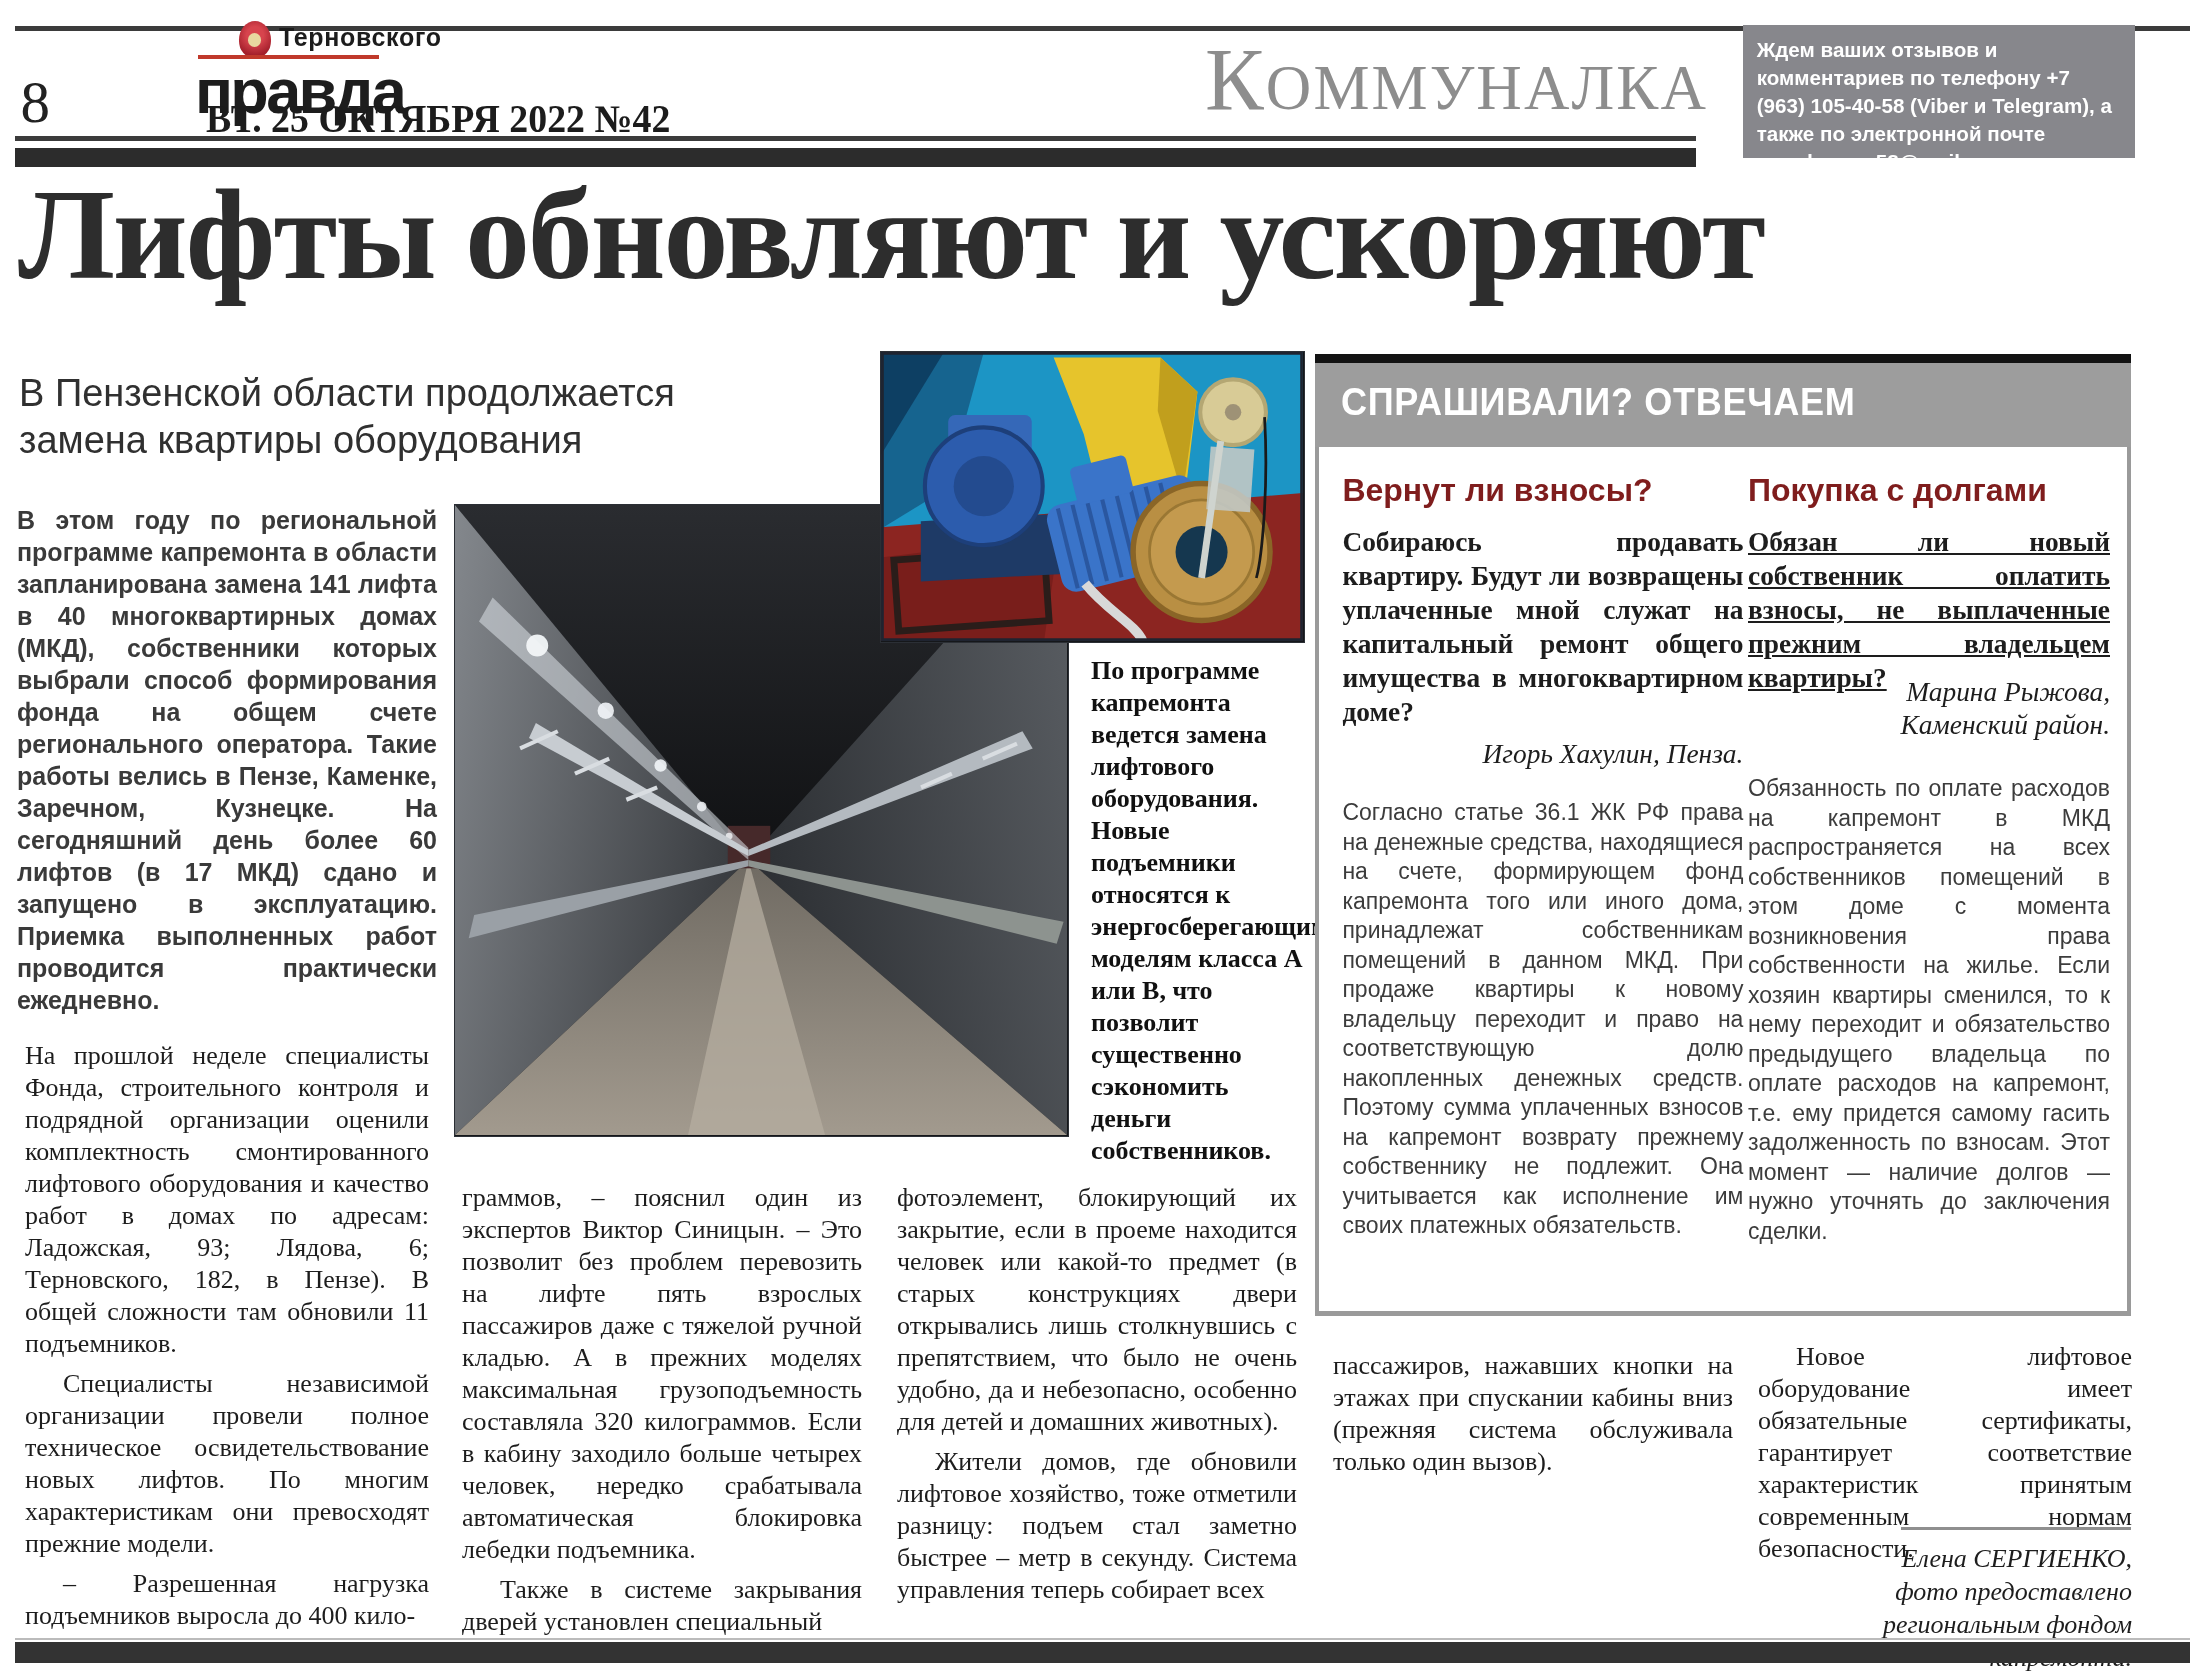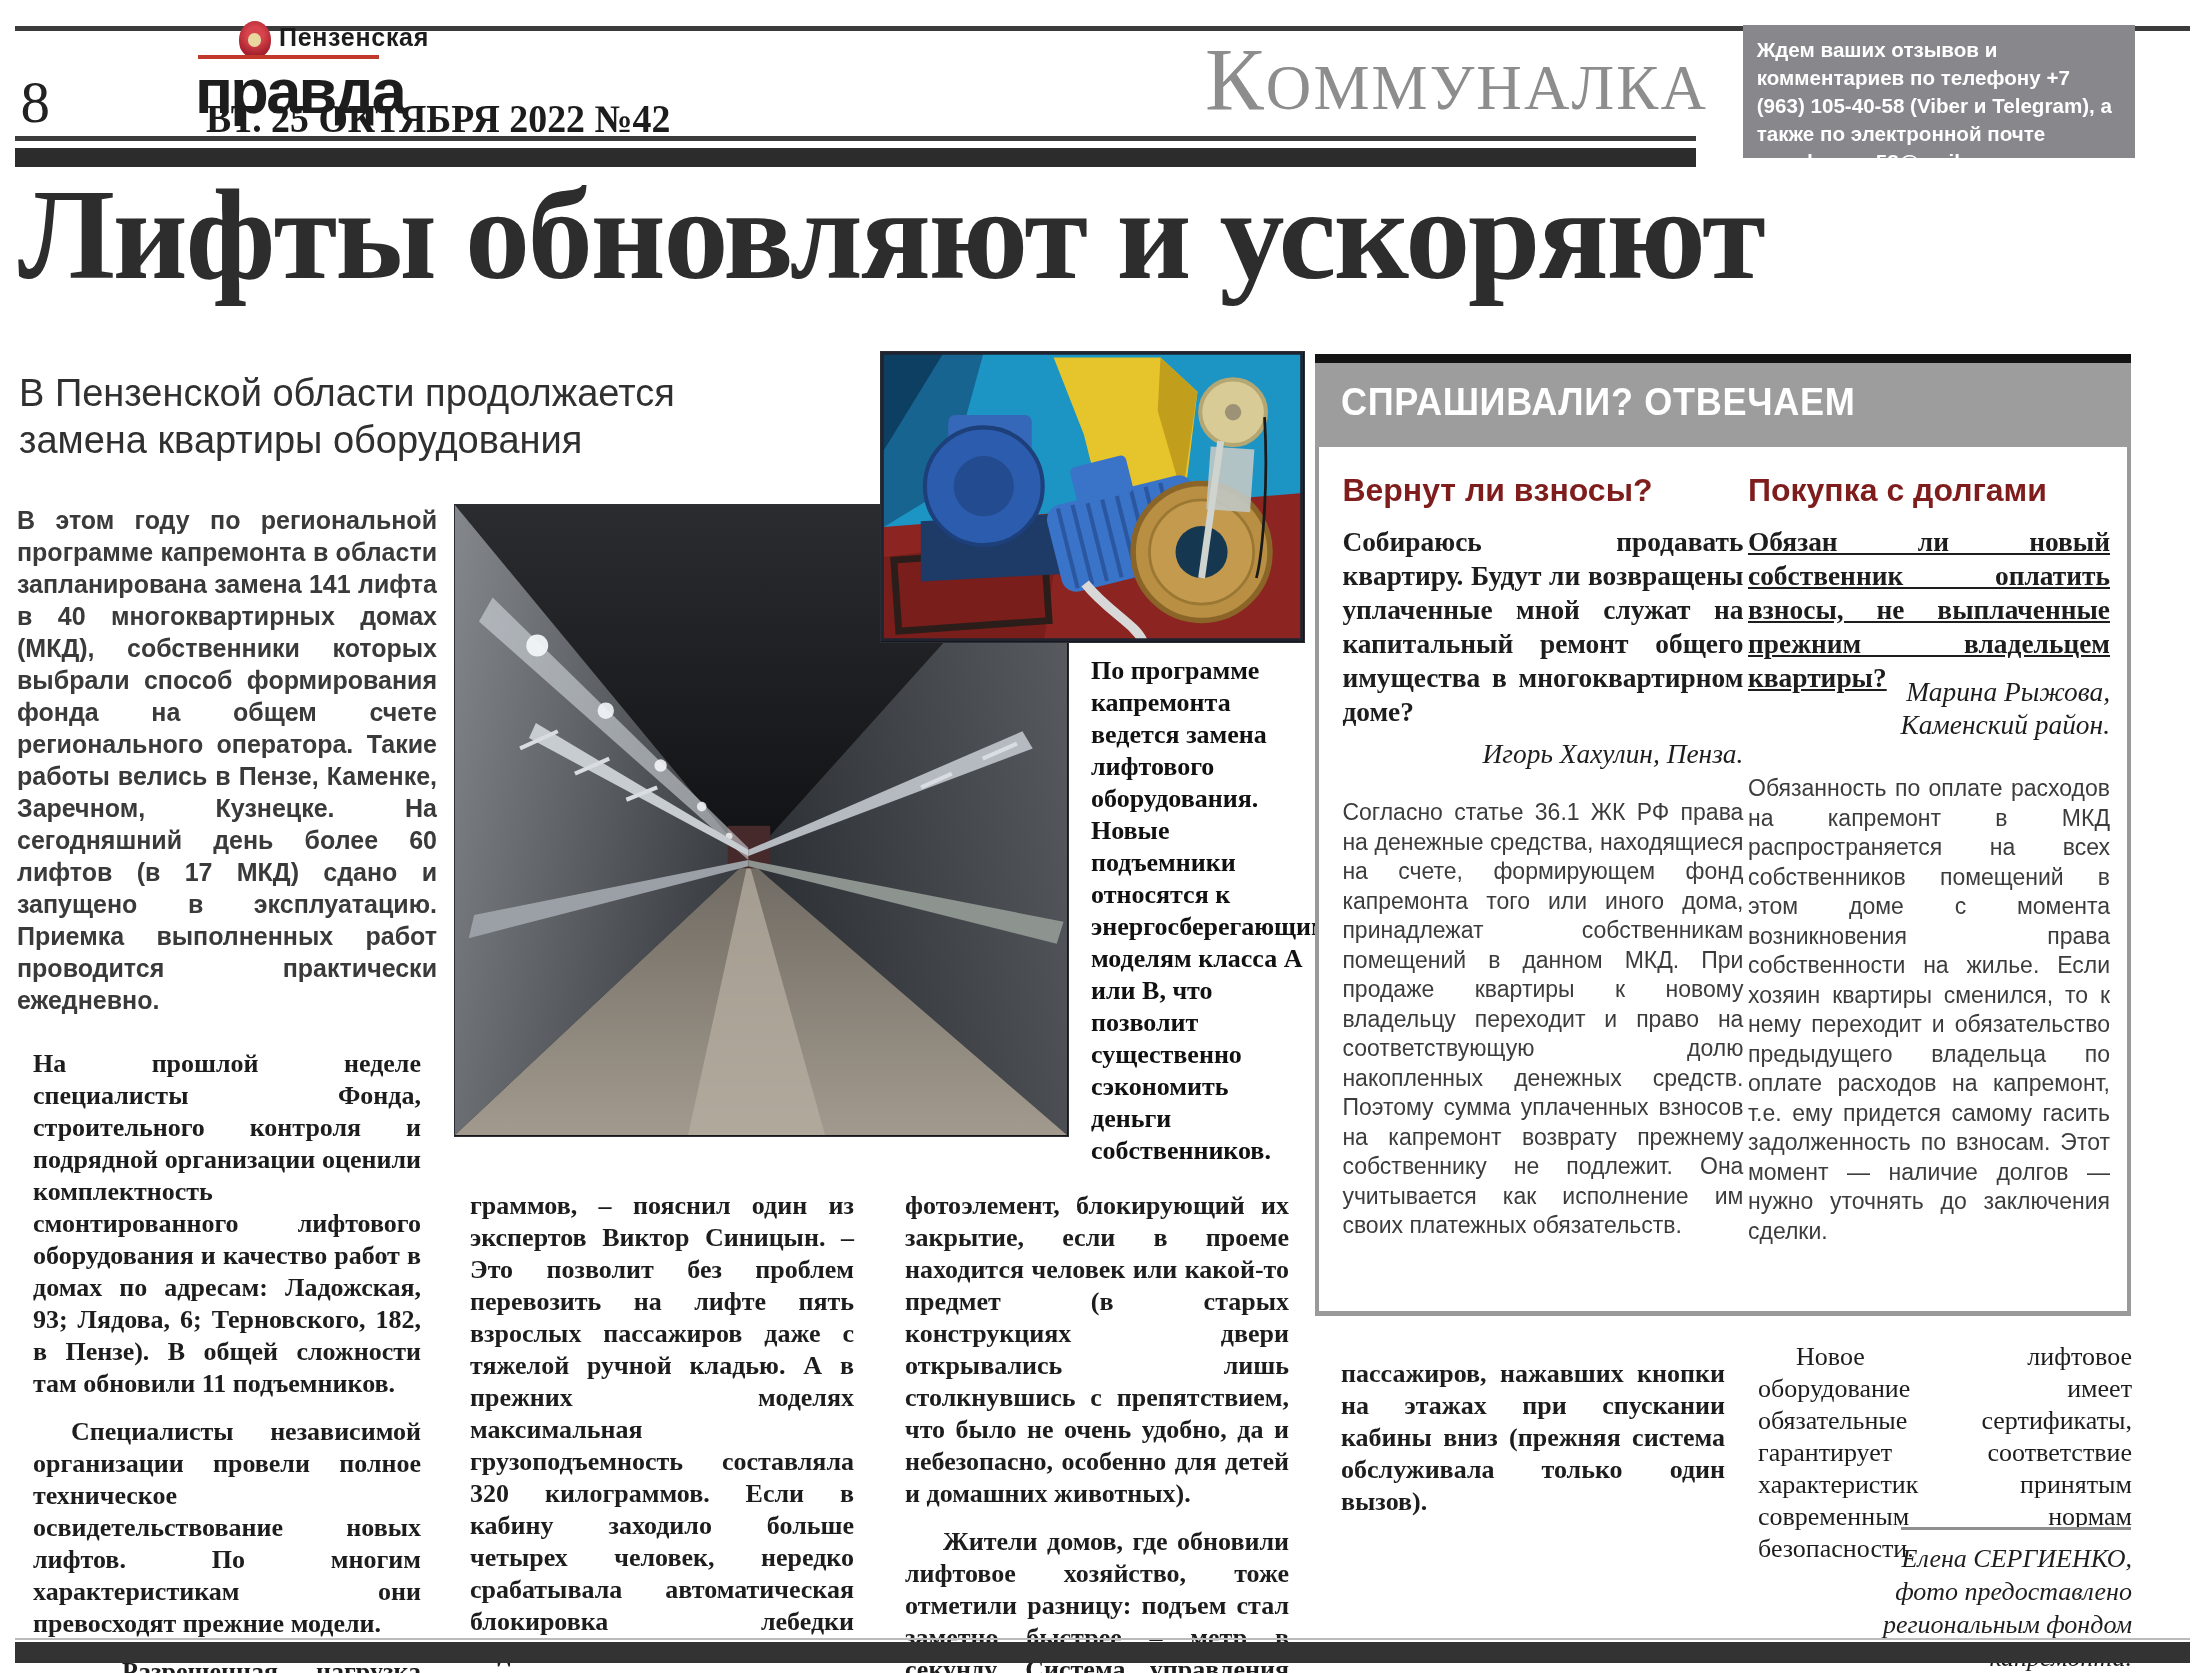--- a/index.html
+++ b/index.html
@@ -32,21 +32,21 @@
     padding:11px 13.7px;box-sizing:border-box;
   }
 
   
   .headline{font-size:130px;font-weight:bold;letter-spacing:-2.1px;line-height:1;color:#2d2d2d;white-space:nowrap;}
   .subhead{font-size:38px;line-height:47px;color:#303030;}
 
   
   .lead{font-size:25px;font-weight:bold;line-height:32px;color:#3a3a3a;}
   .bodytxt{font-size:26px;line-height:32px;color:#1d1d1d;}
-  .bodytxt p{margin:16px;font-weight:bold;}
+  .bodytxt p{margin:8px;}
   .indent{text-indent:38px;}
   .caption{font-size:26px;font-weight:bold;line-height:32px;color:#111;}
 
   
   .qa-box{width:816px;height:938px;}
   .qa-topbar{position:absolute;left:0;top:0;width:100%;height:9px;background:#131313;}
   .qa-band{position:absolute;left:0;top:9px;width:100%;height:84px;background:#9d9d9d;}
   .qa-band-title{
     position:absolute;left:26px;top:18px;
     font-size:38px;font-weight:bold;color:#ffffff;letter-spacing:0.7px;
@@ -70,21 +70,21 @@
 <body>
 
 <div class="abs rule" style="left:15px;top:26px;width:2175px;height:4.8px;"></div>
 
 <div class="abs serif page-num" style="left:20.6px;top:73px;">8</div>
 
 <div class="abs" style="left:236px;top:18px;width:37px;height:43px;">
   <span class="abs" style="left:2.7px;top:2.7px;width:32px;height:37px;background:radial-gradient(circle at 50% 38%, #d7444d 0 30%, #a31f2b 72%);border-radius:50% 50% 46% 46%;display:block;"></span>
   <span class="abs" style="left:11.7px;top:15px;width:13.7px;height:13.7px;background:#e8d8a0;border-radius:50%;display:block;"></span>
 </div>
-<div class="abs sans logo-top" style="left:279px;top:23px;">Пензенская</div>
+<div class="abs sans logo-top" style="left:279px;top:23px;">Терновского</div>
 <div class="abs red-rule" style="left:198px;top:55px;width:181px;height:4.1px;"></div>
 <div class="abs sans logo-name" style="left:195px;top:60px;">правда</div>
 <div class="abs serif date-line" style="left:206px;top:96px;">ВТ. 25 ОКТЯБРЯ 2022 №42</div>
 
 <div class="abs serif section-title" style="left:1205px;top:36px;">
   <span class="sec-init">К</span><span class="sec-rest">ОММУНАЛКА</span>
 </div>
 
 <div class="abs sans contact-box" style="left:1743px;top:25px;width:392px;height:133px;">Ждем ваших отзывов и комментариев по телефону +7 (963) 105-40-58 (Viber и Telegram), а также по электронной почте pravdanews58@mail.ru.</div>
 

